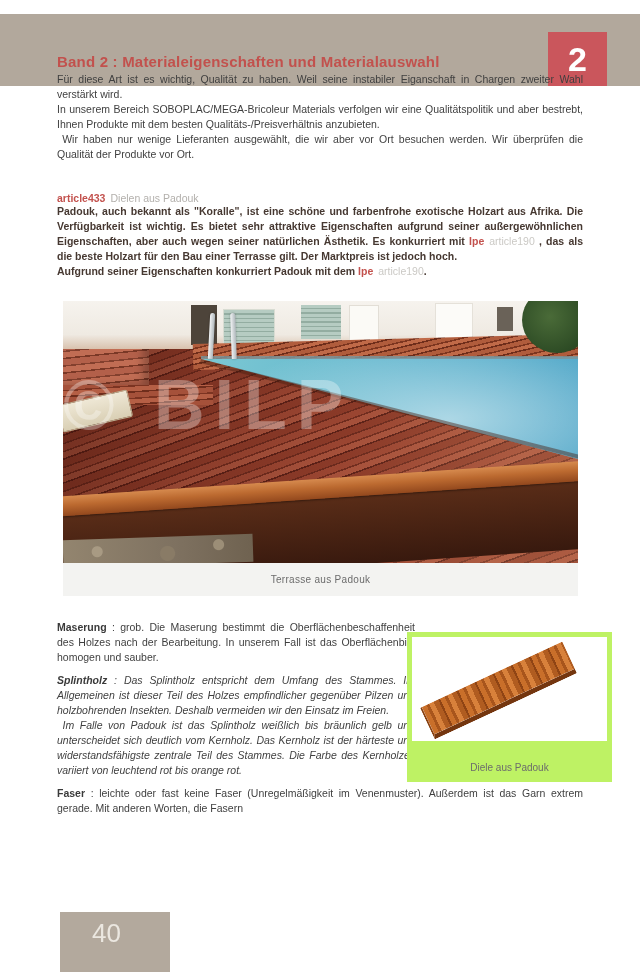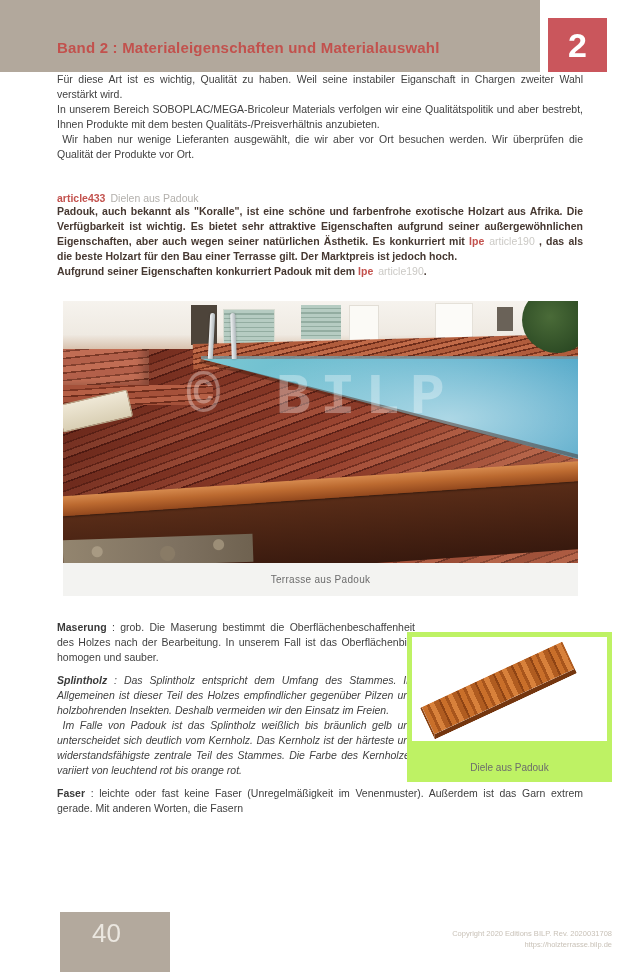--- a/index.html
+++ b/index.html
@@ -1,20 +1,20 @@
 <!DOCTYPE html>
 <html><head>
 <meta charset="utf-8">
 <style>
   html,body{margin:0;padding:0;background:#fff;}
   .page{position:relative;width:640px;height:972px;background:#ffffff;overflow:hidden;
         font-family:"Liberation Sans",sans-serif;color:#3f3f3f;}
 
   
-  .band{position:absolute;left:0;top:0;width:540px;height:72px;background:#b2a89c;}
+  .band{position:absolute;left:0;top:14px;width:640px;height:72px;background:#b2a89c;}
   .band-title{position:absolute;left:57px;top:39px;font-size:15px;font-weight:bold;color:#c2514d;letter-spacing:.2px;}
   .chapter-box{position:absolute;left:548px;top:18px;width:59px;height:54px;background:#ca565c;
                color:#fff;font-size:34px;font-weight:bold;text-align:center;line-height:54px;}
 
   
   .content{position:absolute;left:57px;top:72px;width:526px;}
   .content p{margin:0;text-align:justify;font-size:10.5px;line-height:15px;}
   .p1{margin-top:14px;}
   .p2{margin-top:13px;}
   .cont{white-space:pre-wrap;}
@@ -76,22 +76,22 @@
      background:linear-gradient(180deg,#d68a4e 0%,#bc6a30 45%,#93481d 100%);box-shadow:0 1px 2px rgba(0,0,0,.4);}
   .ph-under{position:absolute;left:-10px;top:214px;width:545px;height:70px;z-index:5;
      transform-origin:left center;transform:rotate(-3.9deg);
      background:linear-gradient(180deg,#5a2d18,#38190e);}
   .ph-stone{position:absolute;left:0;top:236px;width:190px;height:28px;z-index:7;transform:rotate(-2deg);
      background:
        radial-gradient(circle at 18% 45%, #a89a83 0 5px, transparent 6px),
        radial-gradient(circle at 55% 60%, #897b66 0 7px, transparent 8px),
        radial-gradient(circle at 82% 35%, #9c8e77 0 5px, transparent 6px),
        linear-gradient(90deg,#93856f,#7e7160 60%,#6f6250);}
-  .ph-mark{position:absolute;left:0;right:0;top:64px;z-index:9;text-align:center;
-     font-size:58px;font-weight:bold;letter-spacing:10px;color:rgba(255,255,255,.32);font-family:Liberation Mono, monospace;}
+  .ph-mark{position:absolute;left:0;right:0;top:64px;z-index:9;
+     font-size:70px;font-weight:bold;letter-spacing:10px;color:rgba(255,255,255,.32);}
 
   
   .visual{position:relative;margin-top:24px;}
   .small-label{font-size:8px;color:#b9b6af;letter-spacing:.3px;}
   .prop{margin:0;text-align:justify;font-size:10.5px;line-height:16px;width:358px;}
   .prop.maserung{margin-top:4px;}
   .prop.splintholz{margin-top:8px;font-style:italic;}
   .prop.faser{margin-top:8px;width:526px;}
   .term{font-weight:bold;color:#3a3a3a;}
 
@@ -171,18 +171,14 @@
         <div class="side-img">
           <div class="plank"></div>
         </div>
         <div class="side-caption">Diele aus Padouk</div>
       </div>
     </div>
 
   </div>
 
   <div class="page-num">40</div>
-  <div class="copyright">
-    <div>Copyright 2020 Editions BILP. Rev. 2020031708</div>
-    <div>https://holzterrasse.bilp.de</div>
-  </div>
 
 </div>
 
 </body></html>

